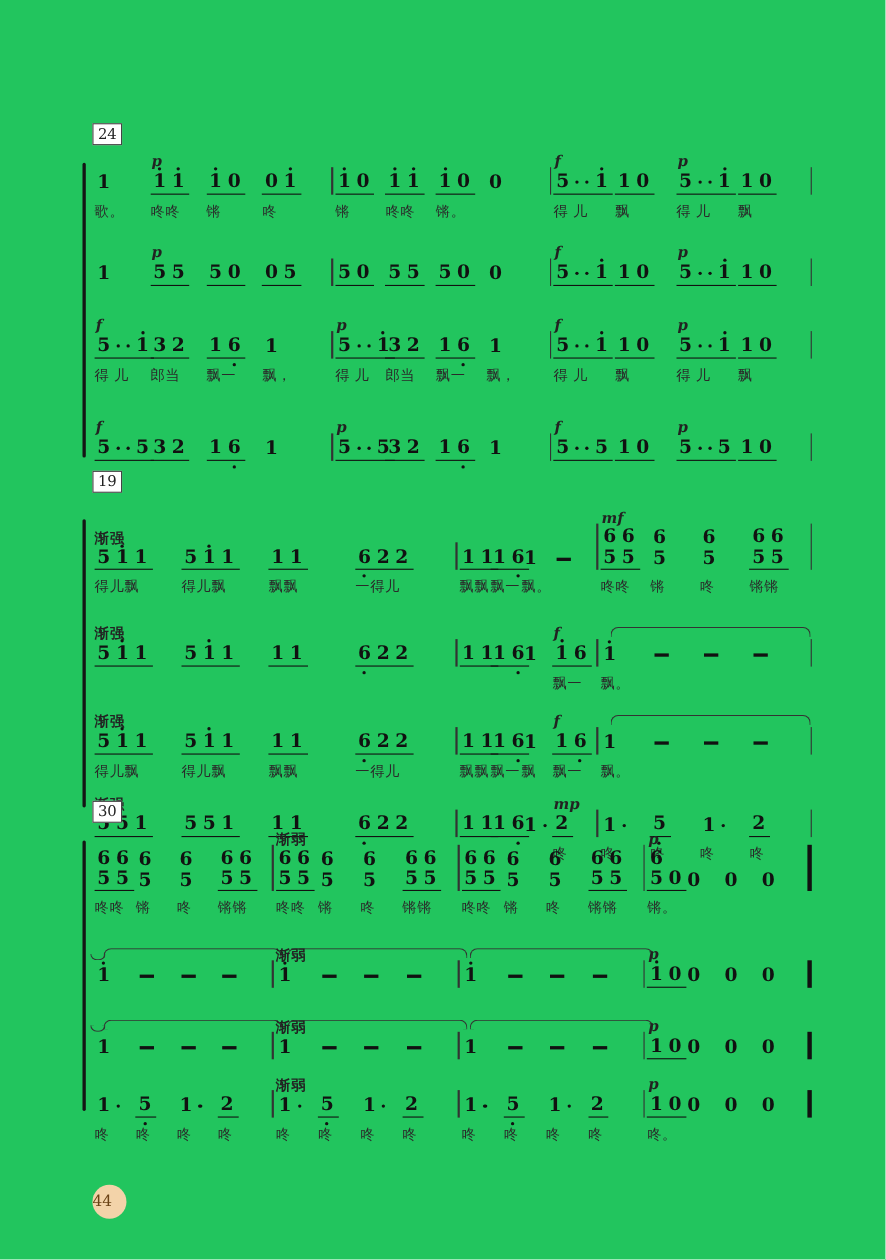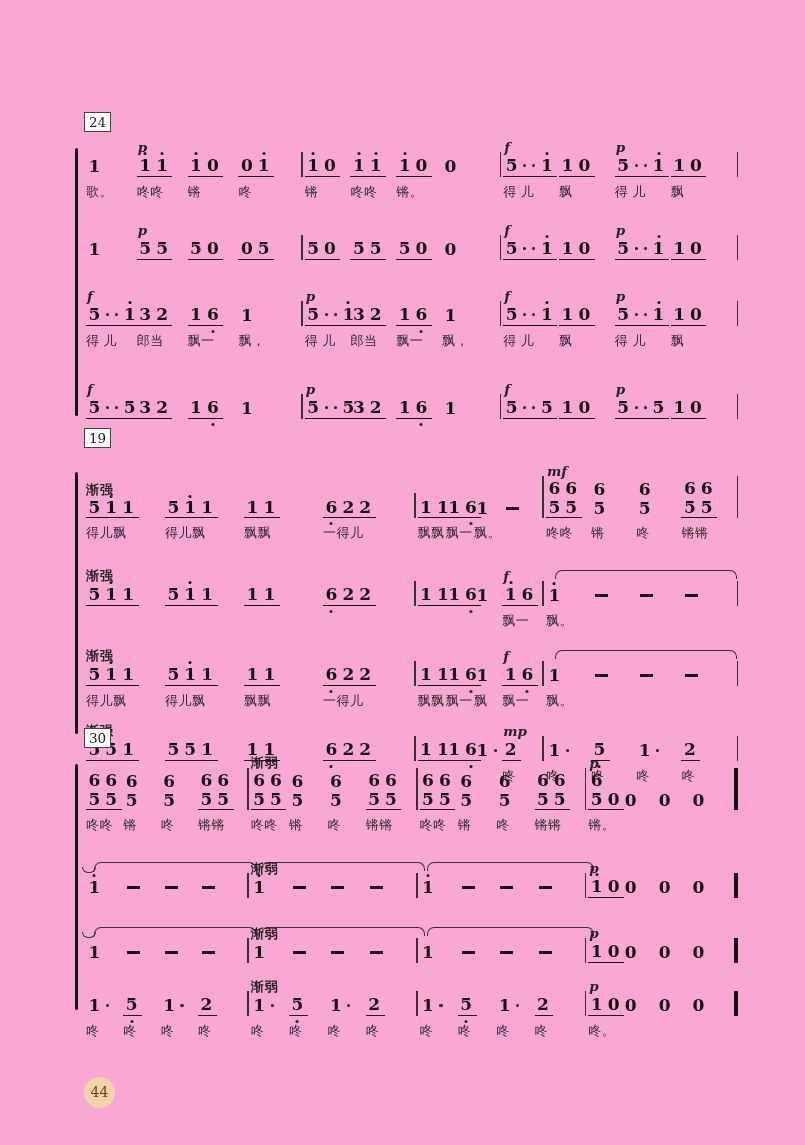--- a/index.html
+++ b/index.html
@@ -1,16 +1,16 @@
 <!DOCTYPE html>
 <html><head>
 <meta charset="utf-8">
 <style>
   html,body{margin:0;padding:0;background:#fff;}
-  .page{position:relative;width:805px;height:1145px;background:#f9a8d4;overflow:hidden;
+  .page{position:relative;width:805px;height:1145px;background:#22c55e;overflow:hidden;
         font-family:"Liberation Sans",sans-serif;color:#1c1c1c;}
   .system{position:absolute;left:84px;width:654px;}
   .sys1{top:112px}.sys2{top:428px}.sys3{top:728px}
   .mnum{position:absolute;top:0;left:0;border:1.3px solid #444;padding:0 4px;height:18px;
         line-height:18px;font-family:"DejaVu Serif",serif;font-size:13.5px;color:#222;background:#fff;}
   .sys1 .staves{margin-top:22px}.sys2 .staves{margin-top:30px}.sys3 .staves{margin-top:22px}
   .stave{position:relative;display:flex;align-items:flex-end;padding-top:18px;}
   .sys1 .st0{margin-bottom:17px}.sys1 .st1{margin-bottom:23px}.sys1 .st2{margin-bottom:27px}
   .sys2 .st0{margin-bottom:22px}.sys2 .st1{margin-bottom:14px}.sys2 .st2{margin-bottom:9px}
   .sys3 .st0{margin-bottom:22px}.sys3 .st1{margin-bottom:22px}.sys3 .st2{margin-bottom:10px}
@@ -43,21 +43,21 @@
   .sys2 .st0 .b1,.sys2 .st0 .endbar,.sys3 .st0 .bar,.sys3 .st0 .endbar{height:42px;}
   .arc{position:absolute;top:7px;height:8px;border:1.6px solid #333;border-bottom:none;
        border-radius:7px 7px 0 0;}
   .hook{position:absolute;top:12px;height:5px;width:12px;border:1.6px solid #333;border-top:none;
         border-radius:0 0 7px 7px;}
   .lbracket{position:absolute;left:-9px;width:3px;background:#151515;border-radius:2px;}
   .sys1 .lbracket{top:36px;height:268px}
   .sys2 .lbracket{top:44px;height:262px}
   .sys3 .lbracket{top:36px;height:246px}
   .pagenum{position:absolute;left:84px;top:1077px;width:31px;height:31px;border-radius:50%;
-           background:#f3d3a9;color:#6b4316;font-size:14px;text-align:center;line-height:31px;
+           background:#f3d3a9;color:#6b4316;font-size:14px;line-height:31px;
            font-family:"DejaVu Serif",serif;}
 </style>
 </head>
 <body>
 
 <div class="page">
   <div id="score">
       <div class="system sys1">
         <div class="mnum">24</div>
         <div class="lbracket"></div>

